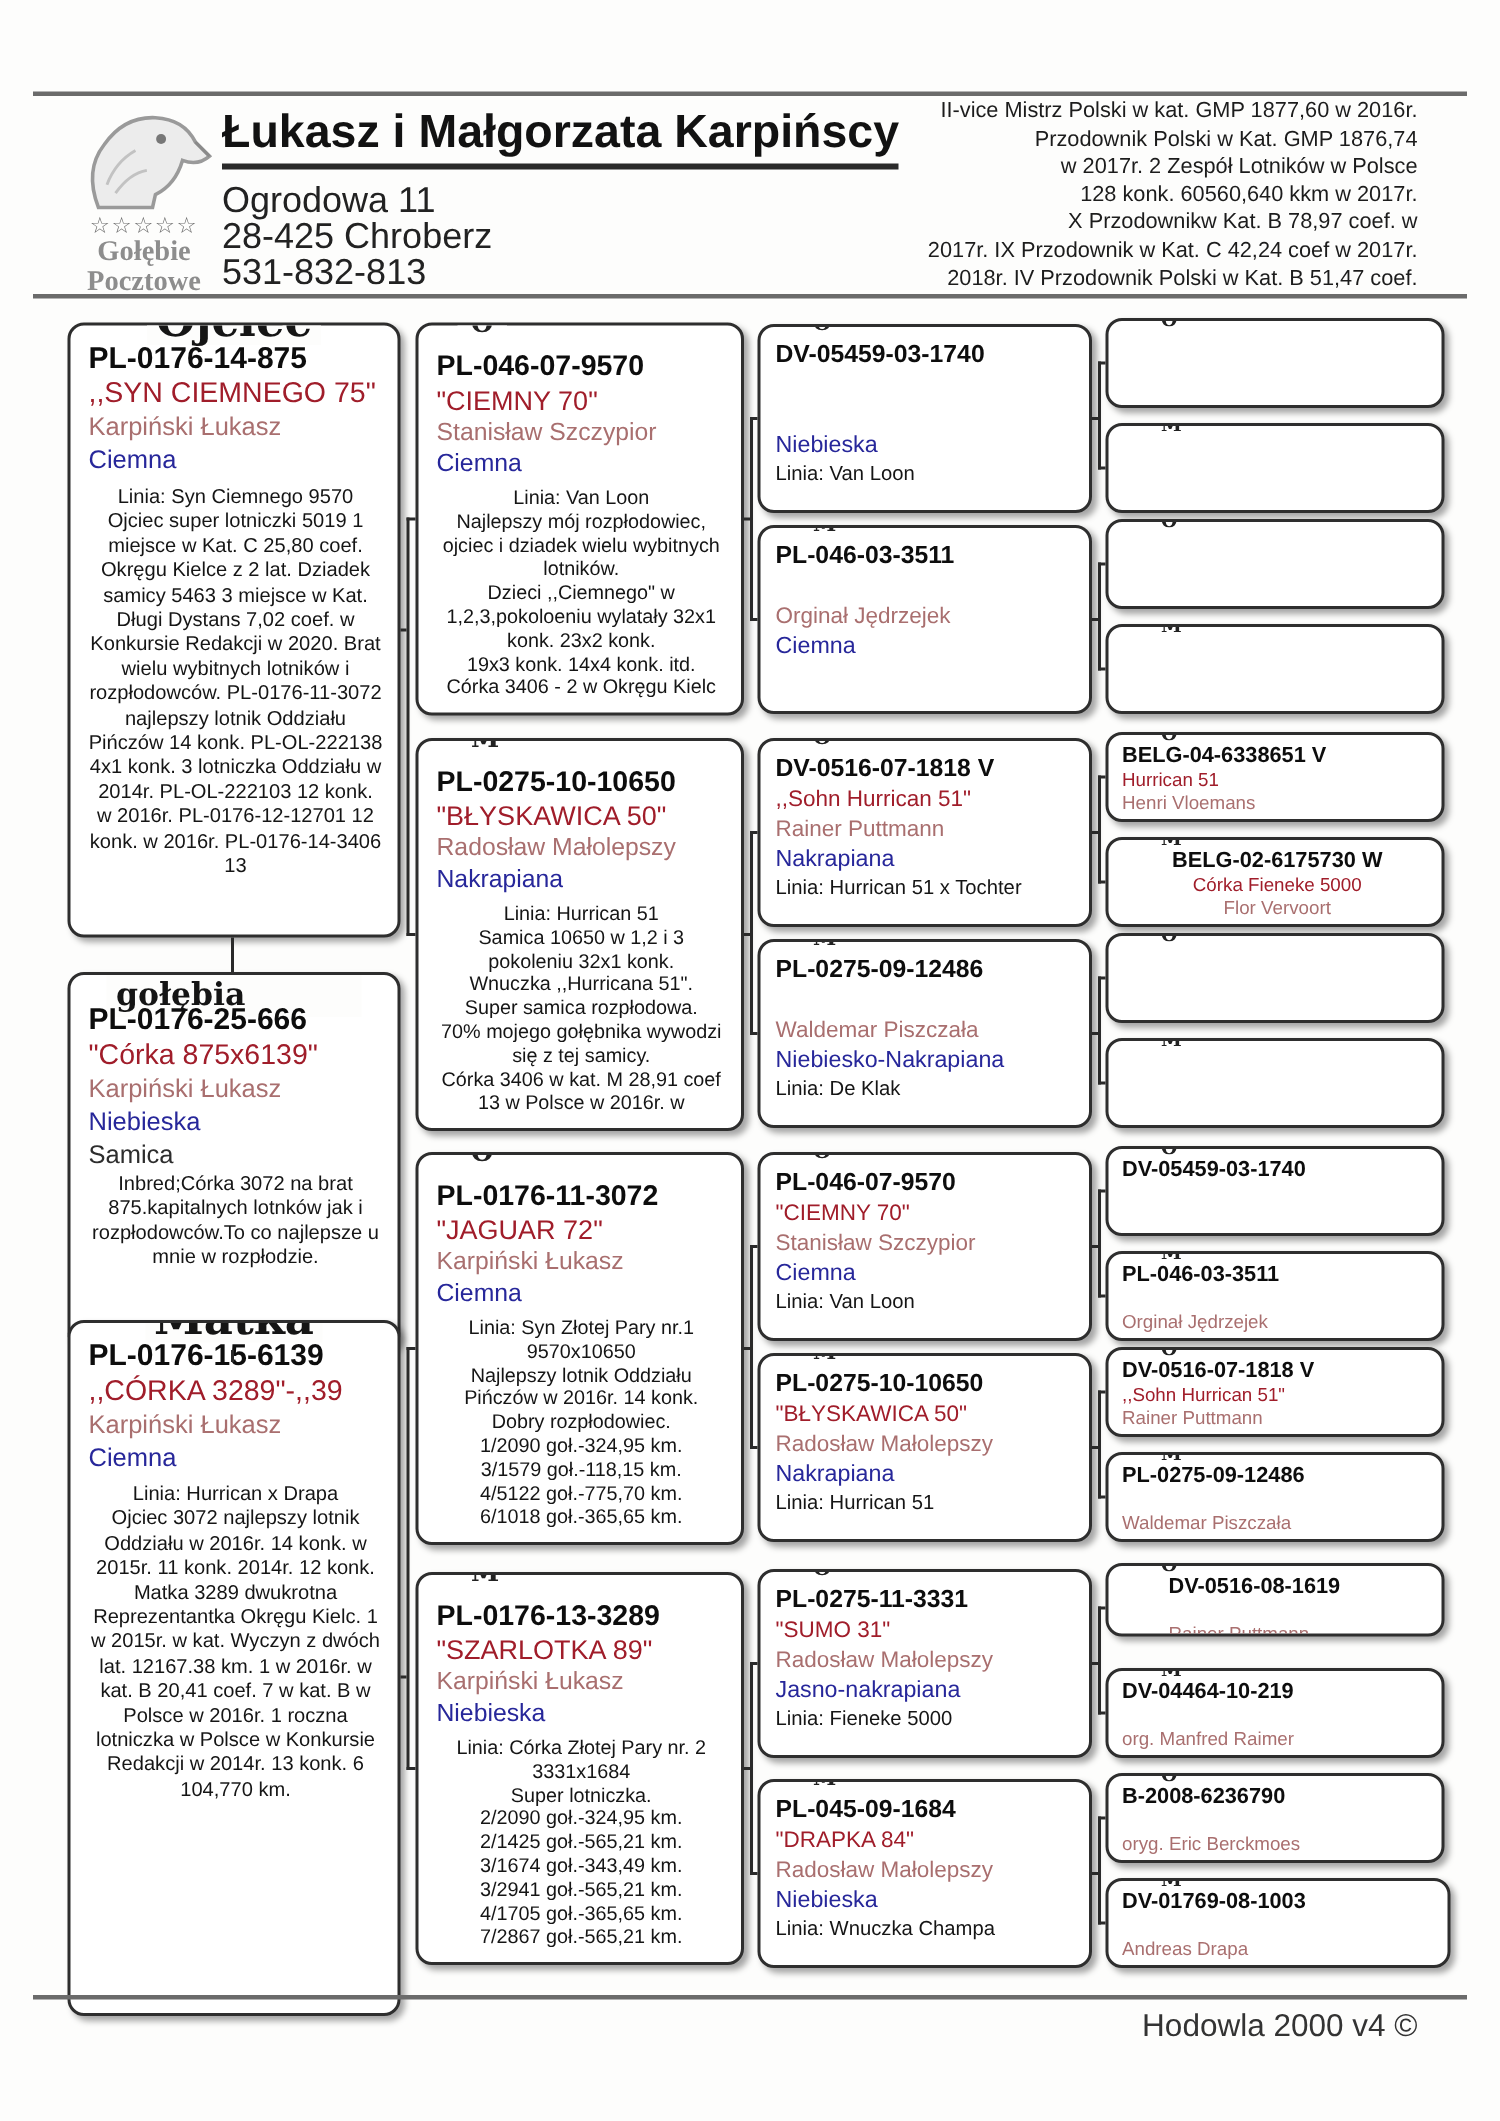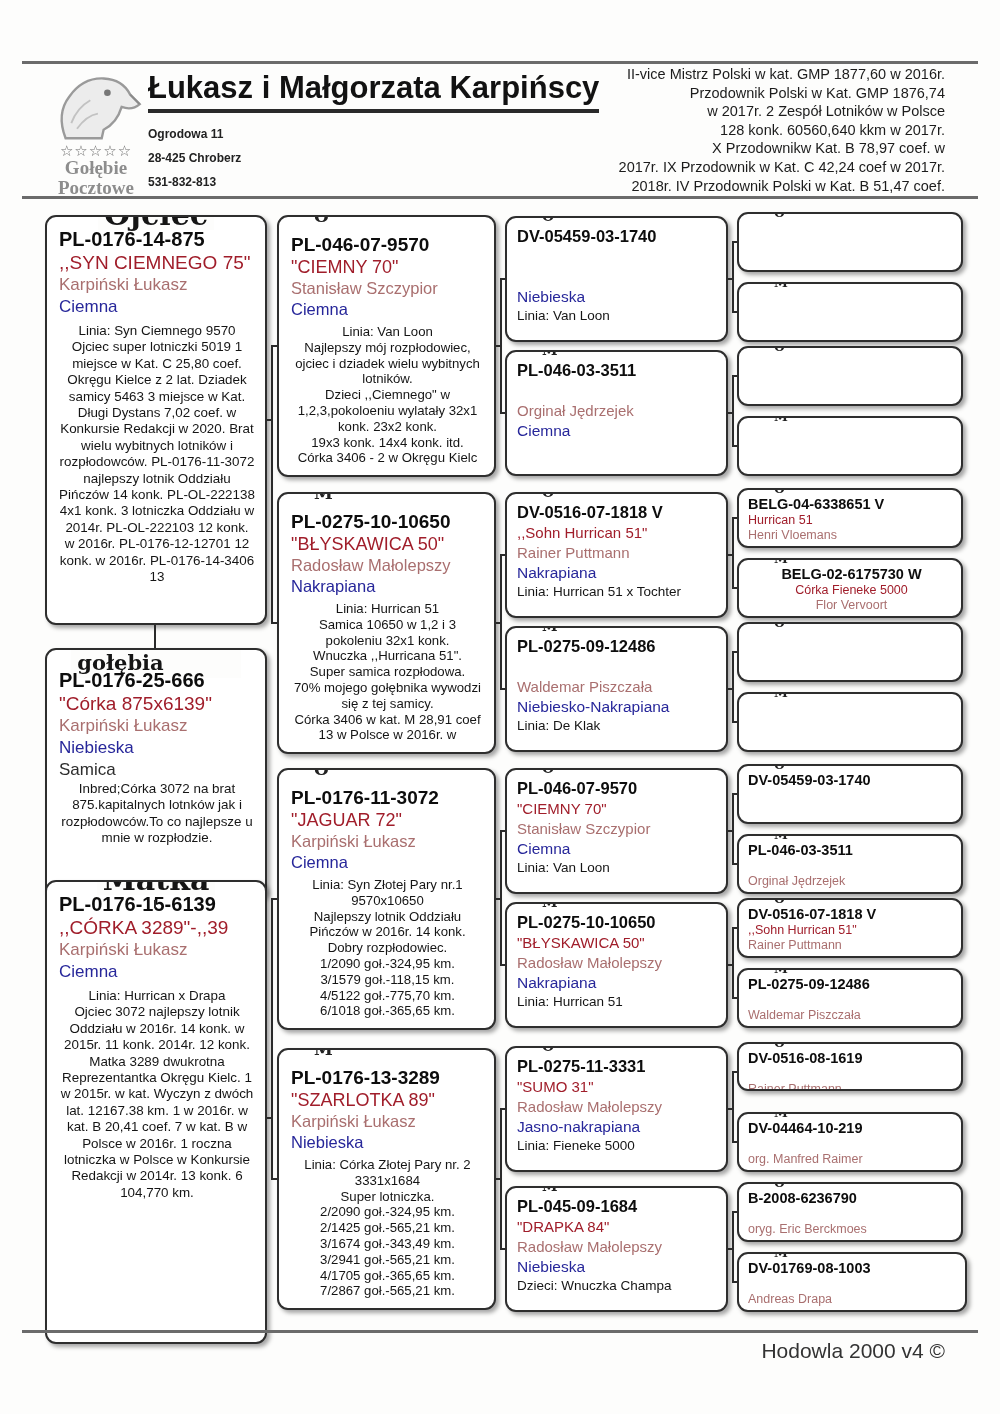--- a/index.html
+++ b/index.html
@@ -6,21 +6,21 @@
   .page{position:relative;width:1000px;height:1414px;margin:0 auto;background:#fdfdfc;
         font-family:"Liberation Sans",sans-serif;color:#1a1a1a;overflow:hidden;}
   .rule{position:absolute;left:22px;width:956px;height:3px;background:#6b6b6b;}
   
   .logo{position:absolute;left:40px;top:68px;width:112px;text-align:center;}
   .logo svg{display:block;margin:0 auto;}
   .logo .stars{font-size:15px;color:#6f6f6f;letter-spacing:1px;line-height:14px;}
   .logo .brand{font-family:"Liberation Serif",serif;font-weight:bold;color:#8d8d8d;font-size:19px;line-height:20px;}
   .breeder{position:absolute;left:148px;top:70px;font-size:31px;font-weight:bold;color:#121212;
            border-bottom:4px solid #2a2a2a;padding-bottom:3px;white-space:nowrap;}
-  .addr{position:absolute;left:148px;top:122px;font-size:12px;line-height:24px;color:#222;font-weight:bold;}
+  .addr{position:absolute;left:148px;top:122px;font-size:24px;line-height:24px;color:#222;}
   .achv{position:absolute;right:55px;top:65px;width:420px;text-align:right;font-size:14.5px;
         line-height:18.6px;color:#1c1c1c;white-space:pre-line;}
   
   .pbox{position:absolute;background:#fff;border:2px solid #2e2e2e;border-radius:11px;
         box-shadow:3px 3px 4px rgba(0,0,0,.35);box-sizing:border-box;overflow:hidden;}
   .sect-title{position:absolute;left:0;right:0;top:-18px;height:32px;display:flex;align-items:center;
               justify-content:center;gap:7px;pointer-events:none;}
   .sect-title .dash{width:30px;height:4px;background:#1f1f1f;}
   .sect-title .t{font-family:"DejaVu Serif","Liberation Serif",serif;font-weight:bold;font-size:30px;
                  color:#151515;background:#fdfdfc;padding:0 6px;line-height:30px;}
@@ -288,21 +288,21 @@
       <div class="line">Linia: Fieneke 5000</div>
     </div>
   </section>
       <section class="pbox gen3" style="left: 505px; top: 1186px; width: 223px; height: 126px;">
     <span class="tag">M</span>
     <div class="inner">
       <div class="ring">PL-045-09-1684</div>
       <div class="pname">"DRAPKA 84"</div>
       <div class="owner">Radosław Małolepszy</div>
       <div class="pcolor">Niebieska</div>
-      <div class="line">Dzieci: Wnuczka Champa</div>
+      <div class="line">Linia: Wnuczka Champa</div>
     </div>
   </section>
       <section class="pbox gen4" style="left: 737px; top: 212px; width: 226px; height: 60px;">
     <span class="tag">O</span>
     <div class="inner">
       <div class="ring"></div>
       <div class="pname"></div>
       <div class="owner"></div>
     </div>
   </section>
@@ -387,21 +387,21 @@
     </div>
   </section>
       <section class="pbox gen4" style="left: 737px; top: 968px; width: 226px; height: 60px;">
     <span class="tag">M</span>
     <div class="inner">
       <div class="ring">PL-0275-09-12486</div>
       <div class="pname"></div>
       <div class="owner">Waldemar Piszczała</div>
     </div>
   </section>
-      <section class="pbox gen4" style="left: 737px; top: 1042px; width: 226px; height: 49px;">
+      <section class="pbox gen4" style="left: 737px; top: 1042px; width: 226px; height: 49px; padding-left: 31px;">
     <span class="tag">O</span>
     <div class="inner">
       <div class="ring">DV-0516-08-1619</div>
       <div class="pname"></div>
       <div class="owner">Rainer Puttmann</div>
     </div>
   </section>
       <section class="pbox gen4" style="left: 737px; top: 1112px; width: 226px; height: 60px;">
     <span class="tag">M</span>
     <div class="inner">

